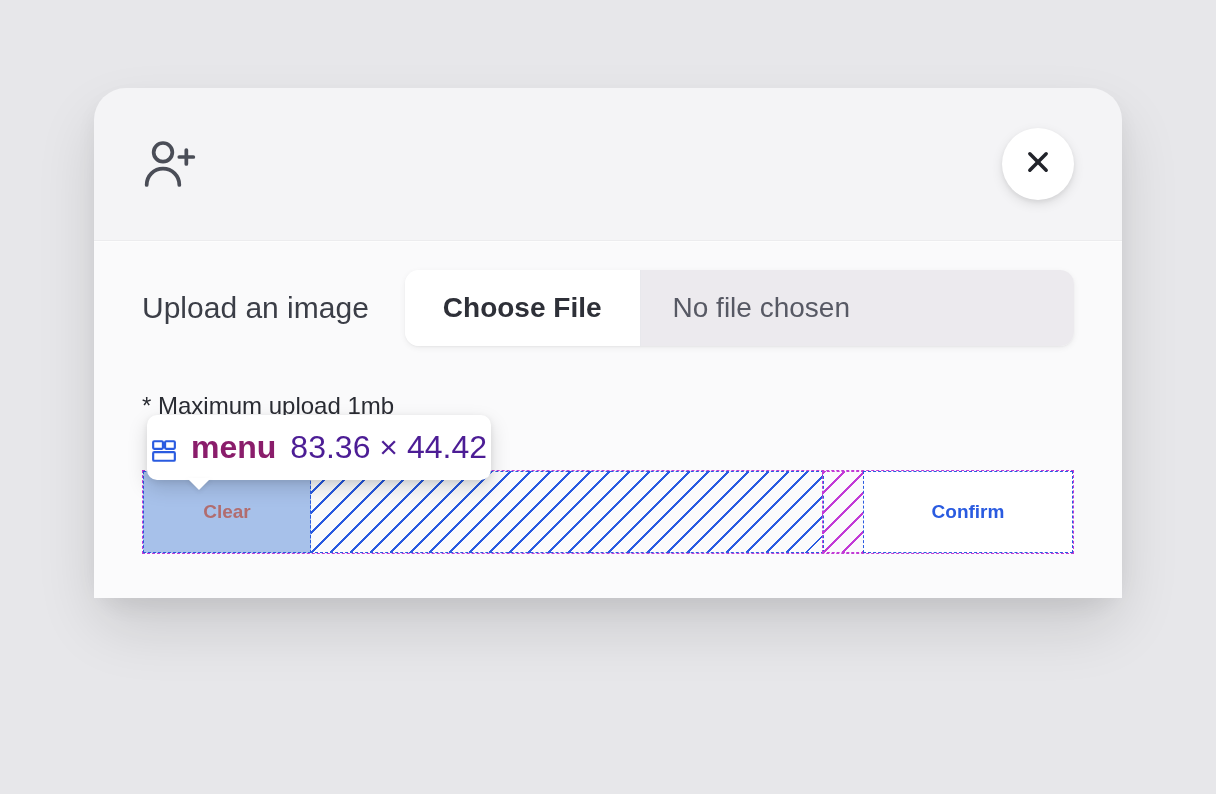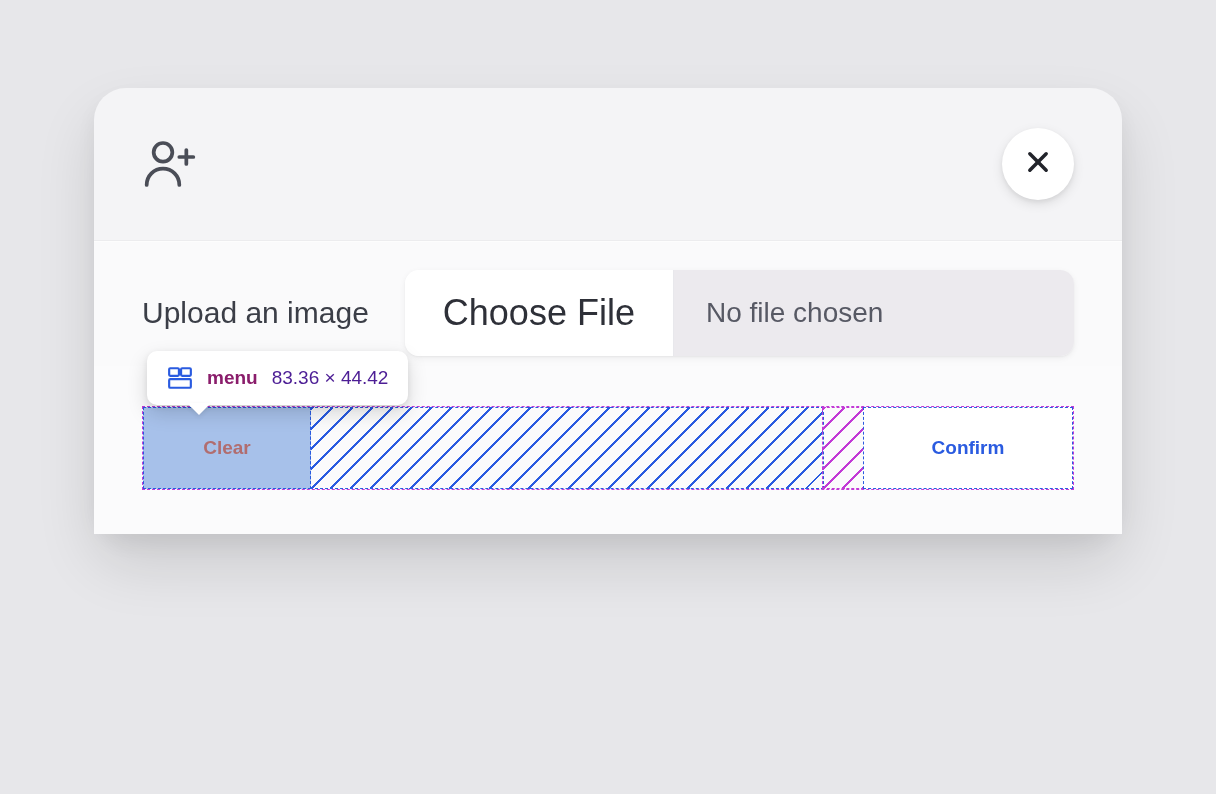--- a/index.html
+++ b/index.html
@@ -71,22 +71,22 @@
   .file-group {
     display: flex;
     flex: 1;
     border-radius: 14px;
     overflow: hidden;
     box-shadow: 0 2px 6px rgba(0,0,0,0.06), 0 1px 2px rgba(0,0,0,0.04);
   }
   .choose-file {
     background: #ffffff;
     padding: 22px 38px;
-    font-size: 36px;
-    font-weight: 400;
+    font-size: 28px;
+    font-weight: 700;
     color: #2e3038;
     border-right: 1px solid #e8e8ec;
     cursor: pointer;
   }
   .file-status {
     flex: 1;
     background: #eceaee;
     display: flex;
     align-items: center;
     padding: 15px 32px;
@@ -160,25 +160,25 @@
   }
 
   
   .tooltip {
     position: absolute;
     top: -56px;
     left: 4px;
     background: #ffffff;
     border-radius: 10px;
     box-shadow: 0 8px 20px rgba(0,0,0,0.15), 0 2px 6px rgba(0,0,0,0.08);
-    padding: 14px 20px;
+    padding: 14px 4px;
     display: flex;
     align-items: center;
     gap: 14px;
-    font-size: 19px;
+    font-size: 32px;
     white-space: nowrap;
     text-align: right;
   }
   .tooltip::after {
     content: "";
     position: absolute;
     bottom: -10px;
     left: 40px;
     width: 0; height: 0;
     border-left: 12px solid transparent;
@@ -215,20 +215,21 @@
   </div>
 
   <div class="card-body">
     <div class="upload-row">
       <span class="upload-label">Upload an image</span>
       <div class="file-group">
         <div class="choose-file">Choose File</div>
         <div class="file-status">No file chosen</div>
       </div>
     </div>
+    <div class="note">* Maximum upload 1mb</div>
   </div>
 
   <div class="footer">
     <div class="menu-bar">
 
       <div class="tooltip">
         <span class="tooltip-icon">
           <svg viewBox="0 0 24 24" fill="none" stroke="currentColor" stroke-width="2">
             <rect x="2" y="3" width="9" height="7" rx="1"></rect>
             <rect x="13" y="3" width="9" height="7" rx="1"></rect>

